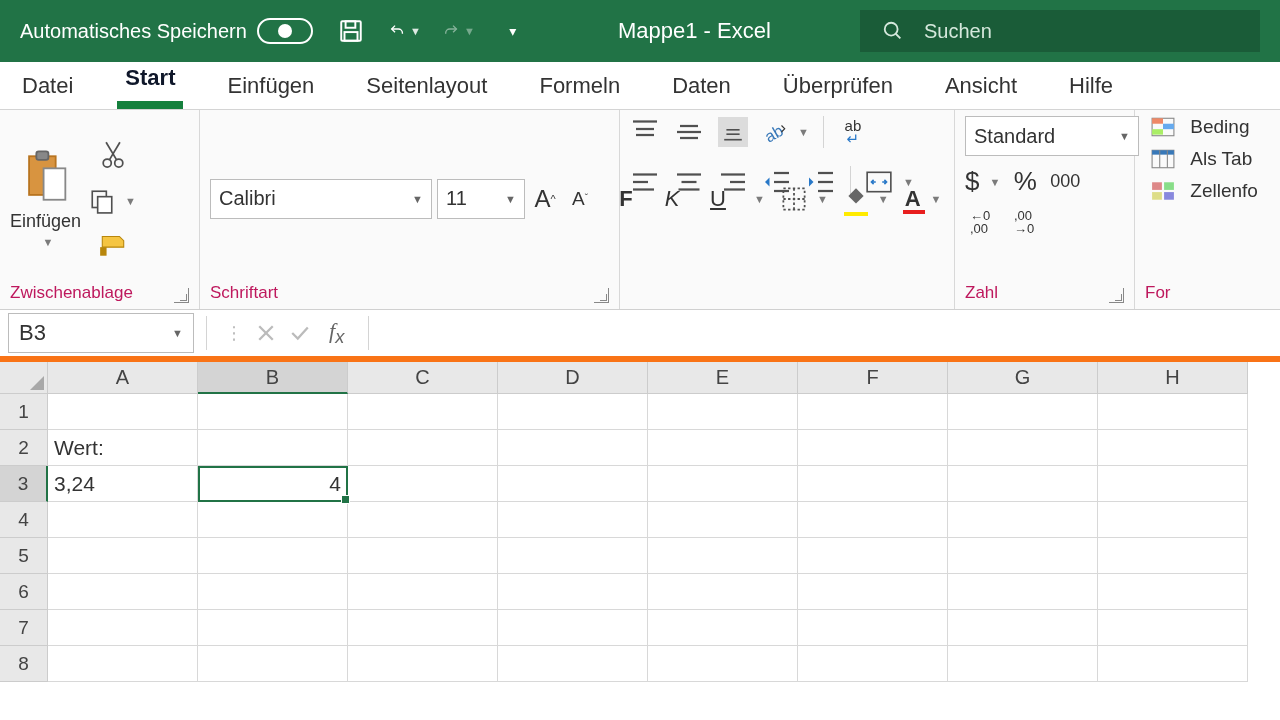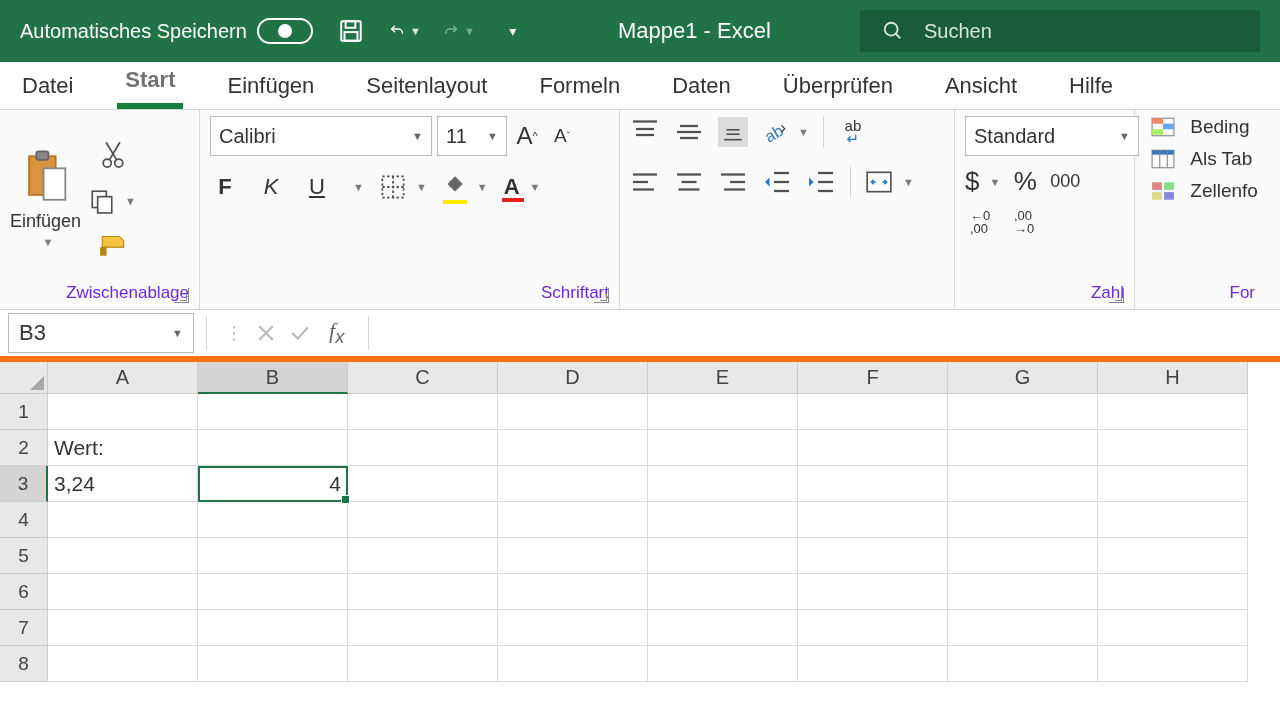--- a/index.html
+++ b/index.html
@@ -8,25 +8,25 @@
 .as-label{font-size:20px}
 .as-toggle{width:56px;height:26px;border:2px solid #fff;border-radius:13px;margin-left:10px;display:flex;align-items:center;padding:2px}
 .as-knob{width:14px;height:14px;background:#fff;border-radius:50%}
 .tb-ico{width:32px;height:32px;margin-left:22px;display:flex;align-items:center;justify-content:center;cursor:pointer}
 .chev{font-size:11px;margin-left:5px;opacity:.85}
 .title{flex:1;text-align:center;font-size:22px}
 .search{width:400px;height:42px;background:#1a5c38;display:flex;align-items:center;padding:0 22px;font-size:20px;color:#d5e8dc}
 .search svg{margin-right:20px}
 .tabs{height:48px;display:flex;align-items:flex-end;padding:0 14px;gap:36px;border-bottom:1px solid #d4d4d4;font-size:22px;color:#333}
 .tab{padding:0 8px 10px;cursor:pointer}
-.tab.active{font-weight:600;color:#737373;border-bottom:6px solid #15803d}
+.tab.active{font-weight:600;color:#0f172a;border-bottom:8px solid #15803d}
 .ribbon{height:200px;background:#fafafa;display:flex;border-bottom:1px solid #d0d0d0}
 .rg{display:flex;flex-direction:column;border-right:1px solid #d8d8d8;padding:6px 10px 4px}
 .rg-body{flex:1;display:flex;align-items:center;gap:8px}
-.rg-label{height:24px;display:flex;align-items:center;justify-content:flex-end;font-size:17px;color:#6d28d9;position:relative}
+.rg-label{height:24px;display:flex;align-items:center;justify-content:flex-start;font-size:17px;color:#be185d;position:relative}
 .dlaunch{position:absolute;right:0;bottom:2px;width:15px;height:15px;border:1px solid #888;border-top:none;border-left:none;cursor:pointer}
 .dlaunch:after{content:"";width:6px;height:6px;border-right:1px solid #888;border-bottom:1px solid #888;position:absolute;right:1px;bottom:1px}
 .btn{cursor:pointer;display:flex;align-items:center;justify-content:center}
 .col{display:flex;flex-direction:column;align-items:center;gap:4px}
 .row{display:flex;align-items:center;gap:5px}
 .sel{height:40px;border:1px solid #bcbcbc;background:#fff;display:flex;align-items:center;font-size:20px;padding:0 8px;cursor:pointer}
 .sel .ar{margin-left:auto;color:#666;font-size:11px}
 .ib{width:30px;height:30px;display:flex;align-items:center;justify-content:center;cursor:pointer;font-size:22px}
 .fbar{height:52px;display:flex;align-items:center;border-bottom:6px solid #f97316;padding:6px 8px}
 .namebox{width:186px;height:40px;border:1px solid #bcbcbc;display:flex;align-items:center;padding:0 10px;font-size:22px}
@@ -137,27 +137,27 @@
           </svg>
       </div>
     </div>
     <div class="rg-label">
         <span>Zwischenablage</span>
         <div class="dlaunch btn"></div>
       </div>
   </div>
 
   <div class="rg" style="width:420px">
-    <div class="rg-body" style="flex-direction:column;align-items:stretch;gap:16px">
+    <div class="rg-body" style="flex-direction:row;align-items:stretch;gap:16px">
       <div class="row">
         <div class="sel" style="width:222px">
             <span>Calibri</span>
             <span class="ar">▼</span>
           </div>
-        <div class="sel" style="width:70px">
+        <div class="sel" style="width:88px">
             <span>11</span>
             <span class="ar">▼</span>
           </div>
         <div class="ib" style="font-size:24px">A<sup style="font-size:11px">^</sup></div>
         <div class="ib" style="font-size:19px">A<sup style="font-size:10px">ˇ</sup></div>
       </div>
       <div class="row" style="gap:16px">
         <div class="ib" style="font-weight:700">F</div>
         <div class="ib" style="font-style:italic">K</div>
         <div class="ib" style="text-decoration:underline">U</div>

